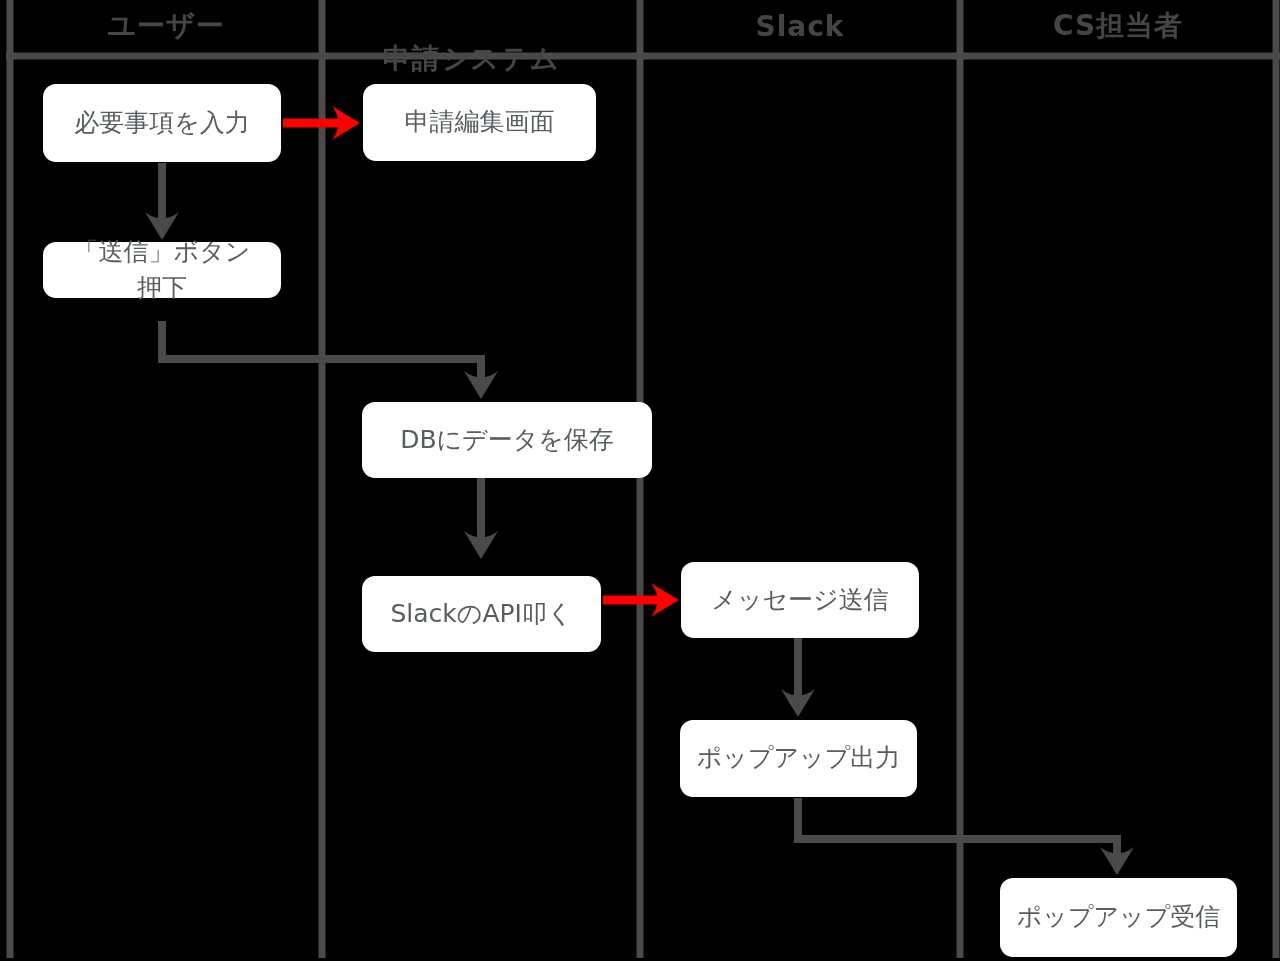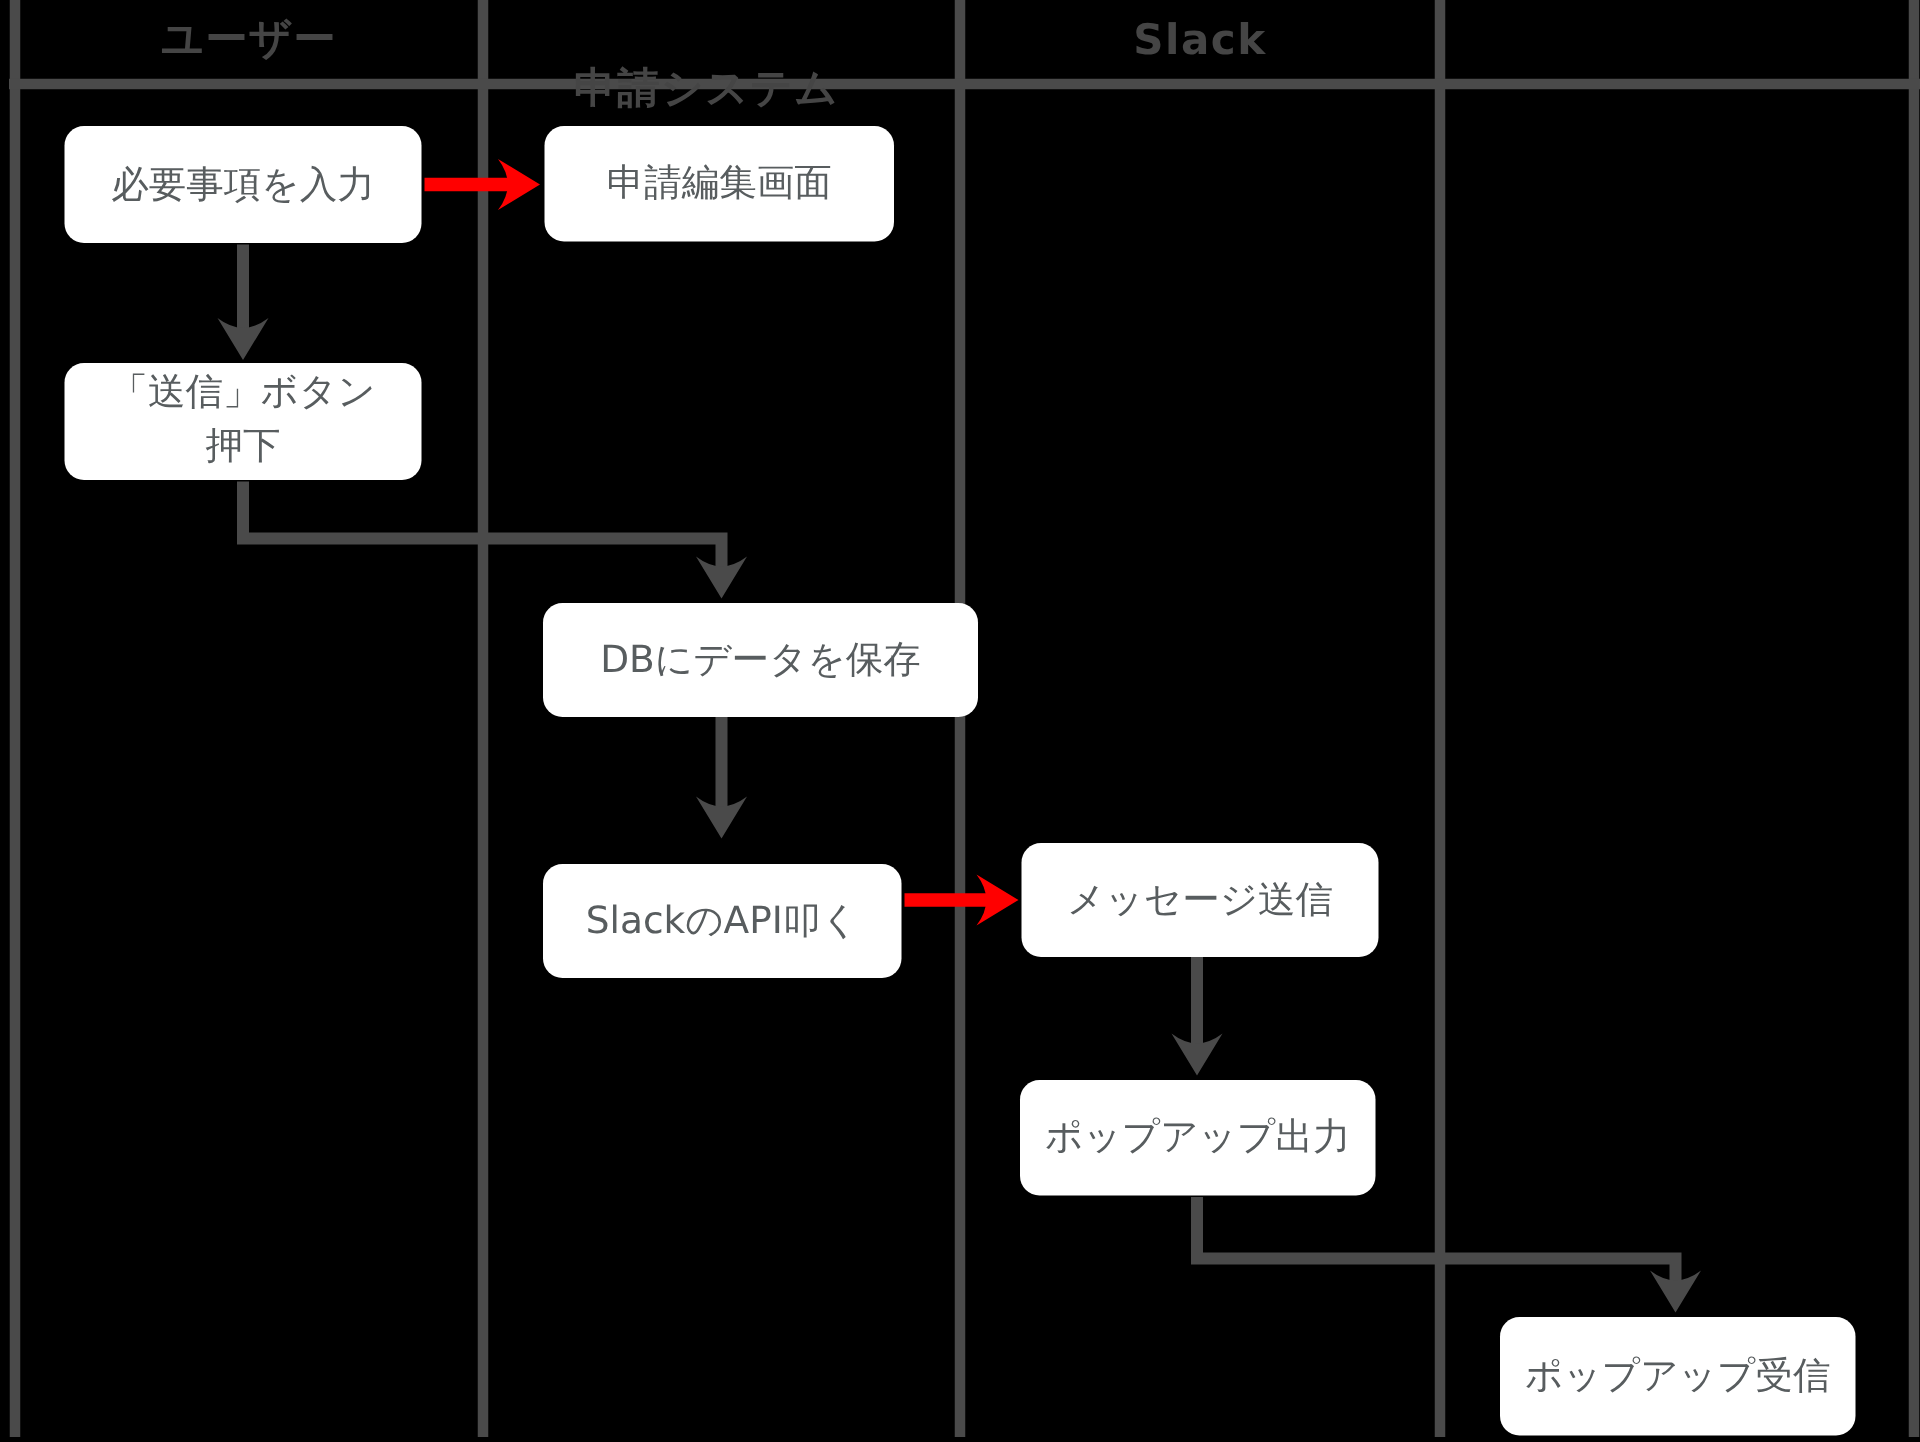--- a/index.html
+++ b/index.html
@@ -33,21 +33,21 @@
     background:var(--node_fill, #ffffff);
     border-radius:13px;
     display:flex; align-items:center; justify-content:center;
     text-align:center; white-space:pre-line;
     color:var(--node_text, #585d5f);
     font-size:25px; line-height:1.45;
     box-sizing:border-box; padding:21px 8px;
   }
   .n0 { left:43px;   top:84px;  width:238px; height:78px; }
   .n1 { left:363px;  top:84px;  width:233px; height:77px; }
-  .n2 { left:43px;   top:242px; width:238px; height:78px;font-family:Liberation Mono, monospace; }
+  .n2 { left:43px;   top:242px; width:238px; height:56px; }
   .n3 { left:362px;  top:402px; width:290px; height:76px; }
   .n4 { left:362px;  top:576px; width:239px; height:76px; }
   .n5 { left:681px;  top:562px; width:238px; height:76px; }
   .n6 { left:680px;  top:720px; width:237px; height:77px; }
   .n7 { left:1000px; top:878px; width:237px; height:79px; }
 </style>
 </head>
 <body>
 
 <div class="stage">
@@ -79,20 +79,21 @@
     <path class="shaft-gray" d="M798 638 L798 697"></path>
     <path class="head-gray" d="M798 717 L781 689 Q798 702 815 689 Z"></path>
 
     <path class="shaft-gray" d="M798 798 L798 839 L1117 839 L1117 855"></path>
     <path class="head-gray" d="M1117 875 L1100 847 Q1117 860 1134 847 Z"></path>
   </svg>
 
   <div class="lane-header lh0">ユーザー</div>
   <div class="lane-header lh1">申請システム</div>
   <div class="lane-header lh2">Slack</div>
+  <div class="lane-header lh3">CS担当者</div>
 
   <div class="node n0">必要事項を入力</div>
   <div class="node n1">申請編集画面</div>
   <div class="node n2">「送信」ボタン
 押下</div>
   <div class="node n3">DBにデータを保存</div>
   <div class="node n4">SlackのAPI叩く</div>
   <div class="node n5">メッセージ送信</div>
   <div class="node n6">ポップアップ出力</div>
   <div class="node n7">ポップアップ受信</div>

